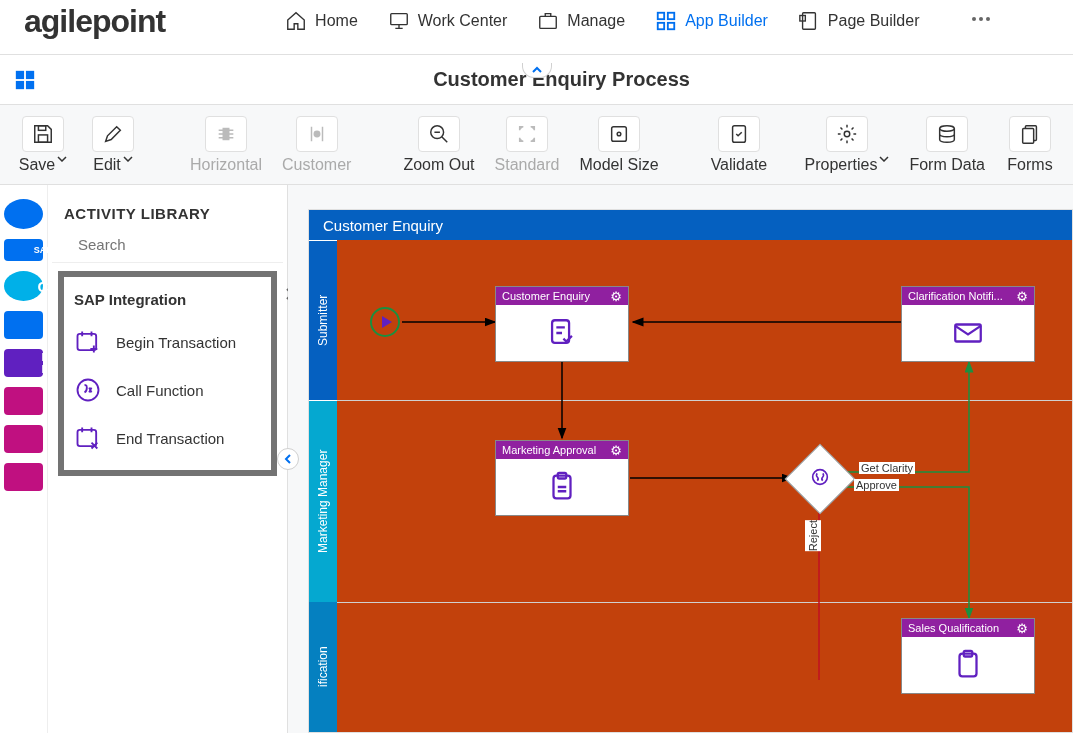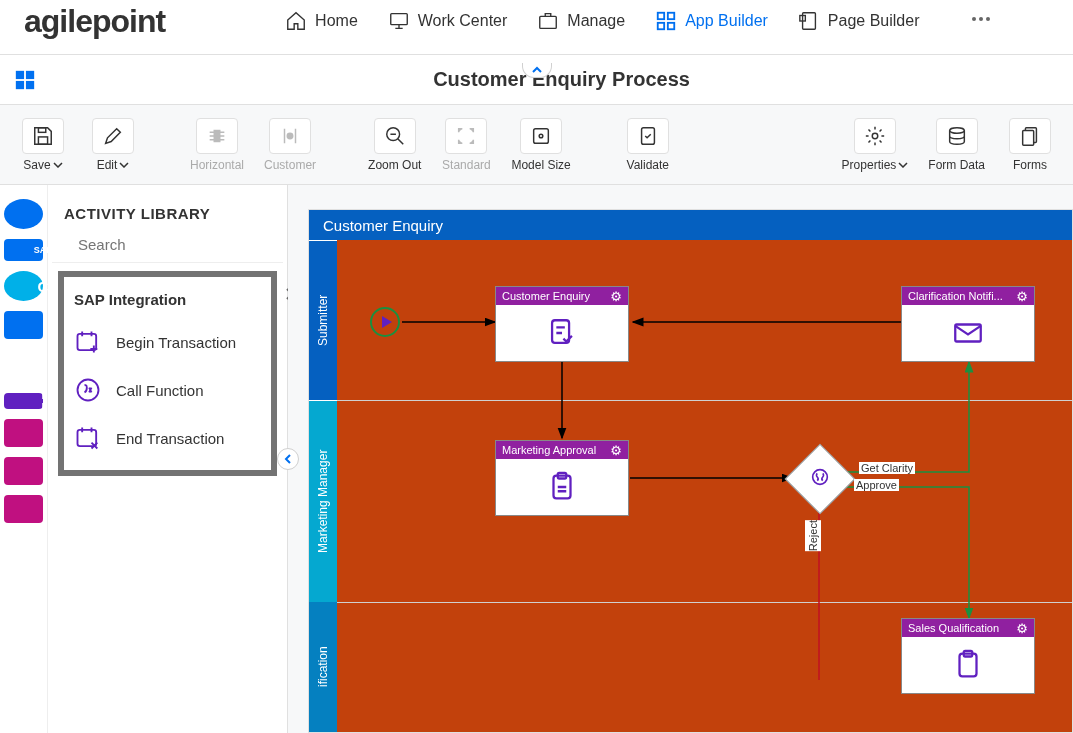--- a/index.html
+++ b/index.html
@@ -20,35 +20,35 @@
     
     .titlebar { height: 50px; display: flex; align-items: center; border-bottom: 1px solid #e0e0e0; position: relative; }
     .apps-icon { width: 50px; display: flex; align-items: center; justify-content: center; }
     .page-title { flex: 1; text-align: center; font-size: 20px; color: #333; font-weight: 600; }
 
     
     .toolbar { height: 80px; display: flex; align-items: center; padding: 0 12px; gap: 8px; border-bottom: 1px solid #e0e0e0; background: #f7f8f9; }
     .tool-btn { display: flex; flex-direction: column; align-items: center; justify-content: center; padding: 0 6px; min-width: 62px; height: 68px; cursor: pointer; border-radius: 4px; }
     .tool-btn.boxed .tool-icon { background: #fff; border: 1px solid #e0e0e0; border-radius: 4px; width: 42px; height: 36px; display: flex; align-items: center; justify-content: center; margin-bottom: 4px; }
     .tool-btn .tool-icon svg { width: 22px; height: 22px; }
-    .tool-btn .tool-label { font-size: 12px; color: #333; display: flex; align-items: center; gap: 2px; }
+    .tool-btn .tool-label { font-size: 16px; color: #333; display: flex; align-items: flex-start; gap: 2px; }
     .tool-btn.disabled .tool-label { color: #aaa; }
     .tool-btn.disabled svg { stroke: #bbb; fill: #bbb; }
     .tool-spacer { flex: 1; }
     .tool-gap { width: 24px; }
 
     
     .main { display: flex; height: calc(733px - 55px - 50px - 80px); }
     .icon-rail { width: 48px; background: #fff; border-right: 1px solid #eee; display: flex; flex-direction: column; align-items: center; padding-top: 14px; gap: 10px; }
     .rail-btn { width: 30px; height: 30px; border-radius: 50%; display: flex; align-items: center; justify-content: center; cursor: pointer; padding-left: 39px; }
     .rail-btn.add { background: #0070f0; color: #fff; }
     .rail-btn.sap { background: #0070f0; color: #fff; border-radius: 4px; font-size: 9px; font-weight: bold; width: 32px; height: 22px; }
     .rail-btn.circle-c { background: #00b0e8; color: #fff; font-weight: bold; font-size: 15px; }
     .rail-btn.clip { background: #0070f0; color: #fff; border-radius: 4px; width: 28px; height: 28px; }
-    .rail-btn.h5 { background: #6020c0; color: #fff; border-radius: 4px; width: 28px; height: 16px; font-size: 11px; font-weight: bold; margin-top: 44px; }
+    .rail-btn.h5 { background: #6020c0; color: #fff; border-radius: 4px; width: 28px; height: 28px; font-size: 11px; font-weight: bold; }
     .rail-btn.chat { background: #c01080; color: #fff; border-radius: 4px; width: 28px; height: 28px; }
     .rail-btn.video { background: #c01080; color: #fff; border-radius: 4px; width: 28px; height: 28px; }
     .rail-btn.doc { background: #c01080; color: #fff; border-radius: 4px; width: 28px; height: 28px; }
 
     
     .library-panel { width: 240px; border-right: 1px solid #e0e0e0; padding: 20px 0 0 0; position: relative; background: #fff; }
     .library-title { font-size: 15px; font-weight: 700; color: #333; padding: 0 16px 12px; letter-spacing: 0.5px; }
     .search-row { display: flex; align-items: center; gap: 10px; padding: 0 16px 8px; border-bottom: 1px solid #eee; margin: 0 4px; }
     .search-row input { border: none; outline: none; font-size: 15px; color: #666; flex: 1; }
     .category-box { border: 6px solid #737373; margin: 8px 10px 0 10px; padding: 14px 10px 8px; position: relative; }

